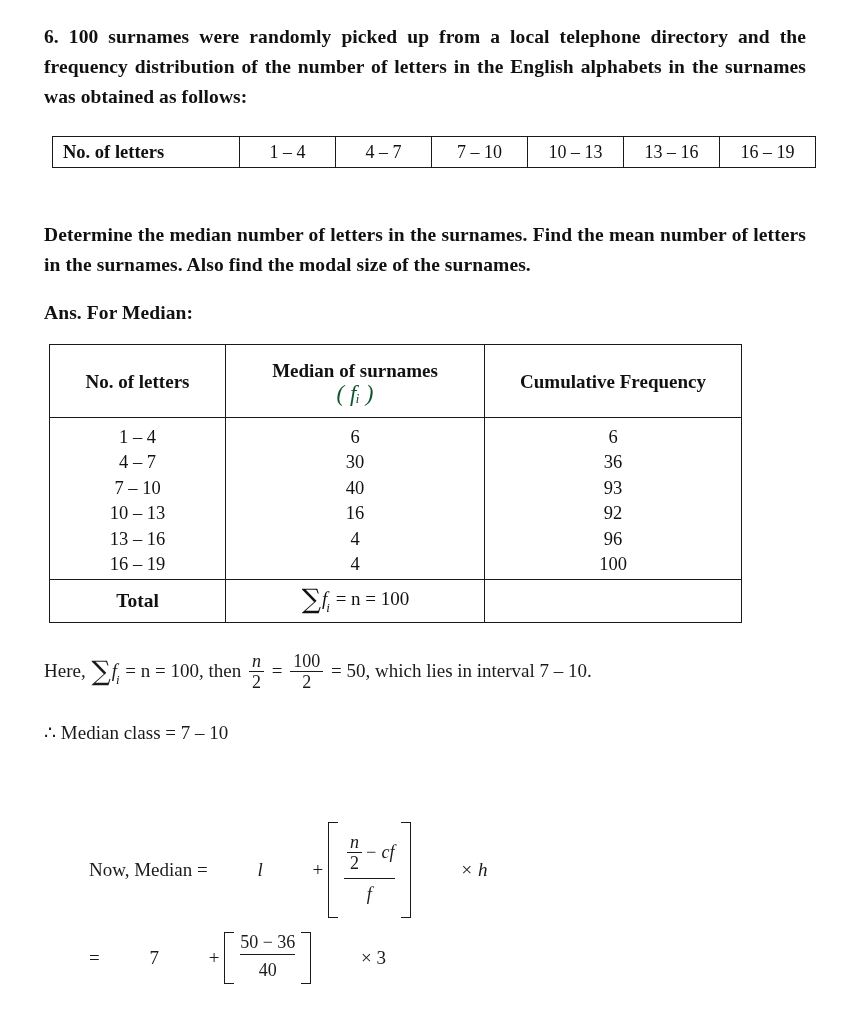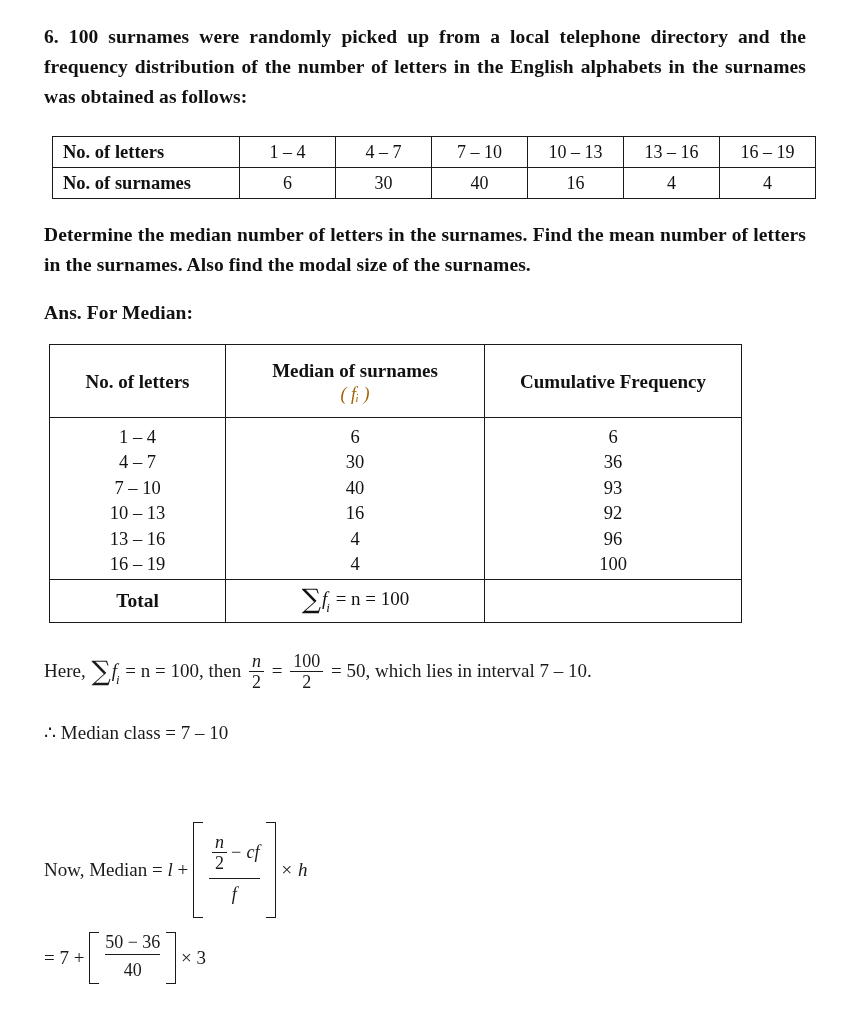--- a/index.html
+++ b/index.html
@@ -74,23 +74,23 @@
   .t2-header {
     font-weight: bold;
     font-size: 19px;
     height: 72px;
     line-height: 25px;
   }
   .t2-subsym {
     display: block;
     font-weight: normal;
     font-style: italic;
-    font-size: 18px;
+    font-size: 23px;
     line-height: 22px;
-    color: #a16207;
+    color: #14532d;
   }
   .t2-body {
     height: 156px;
     vertical-align: top;
     padding-top: 5px !important;
   }
   .t2-body .stackline {
     display: block;
     font-size: 18.5px;
     line-height: 25.5px;
@@ -198,48 +198,39 @@
   
   #p-question   { left: 44px;  top: 22px;  width: 762px; }
   #p-determine  { left: 44px;  top: 220px; width: 762px; }
   #p-ans        { left: 44px;  top: 298px; }
   #l-here       { left: 44px;  top: 652px; }
   #l-medianclass{ left: 44px;  top: 720px; text-align: right; }
   #l-values     { left: 44px;  top: 766px; }
   #l-formula    { left: 44px;  top: 822px; }
   #l-substituted{ left: 44px;  top: 932px; }
 
-  .inline-mid { display: inline-block; vertical-align: middle; }
+  .inline-mid { display: inline-block; vertical-align: middle; margin-left: 45px; }
 </style>
 </head>
 <body>
 
 <div class="page">
 
   <div class="q-para" id="p-question">6. 100 surnames were randomly picked up from a local telephone directory and the frequency distribution of the number of letters in the English alphabets in the surnames was obtained as follows:</div>
 
   <table class="doc-table" id="table1">
     <tbody>
         <tr>
       <td class="rowhead">No. of letters</td>
       <td class="datacell">1 – 4</td>
       <td class="datacell">4 – 7</td>
       <td class="datacell">7 – 10</td>
       <td class="datacell">10 – 13</td>
       <td class="datacell">13 – 16</td>
       <td class="datacell">16 – 19</td>
-    </tr>
-    <tr>
-      <td class="rowhead">No. of surnames</td>
-      <td class="datacell">6</td>
-      <td class="datacell">30</td>
-      <td class="datacell">40</td>
-      <td class="datacell">16</td>
-      <td class="datacell">4</td>
-      <td class="datacell">4</td>
     </tr>
   </tbody>
     </table>
 
   <div class="q-para nojustify" id="p-ans">Ans. For Median:</div>
 
   <div class="q-para" id="p-determine">Determine the median number of letters in the surnames. Find the mean number of letters in the surnames. Also find the modal size of the surnames.</div>
 
   <table class="doc-table" id="table2">
     <tbody>

